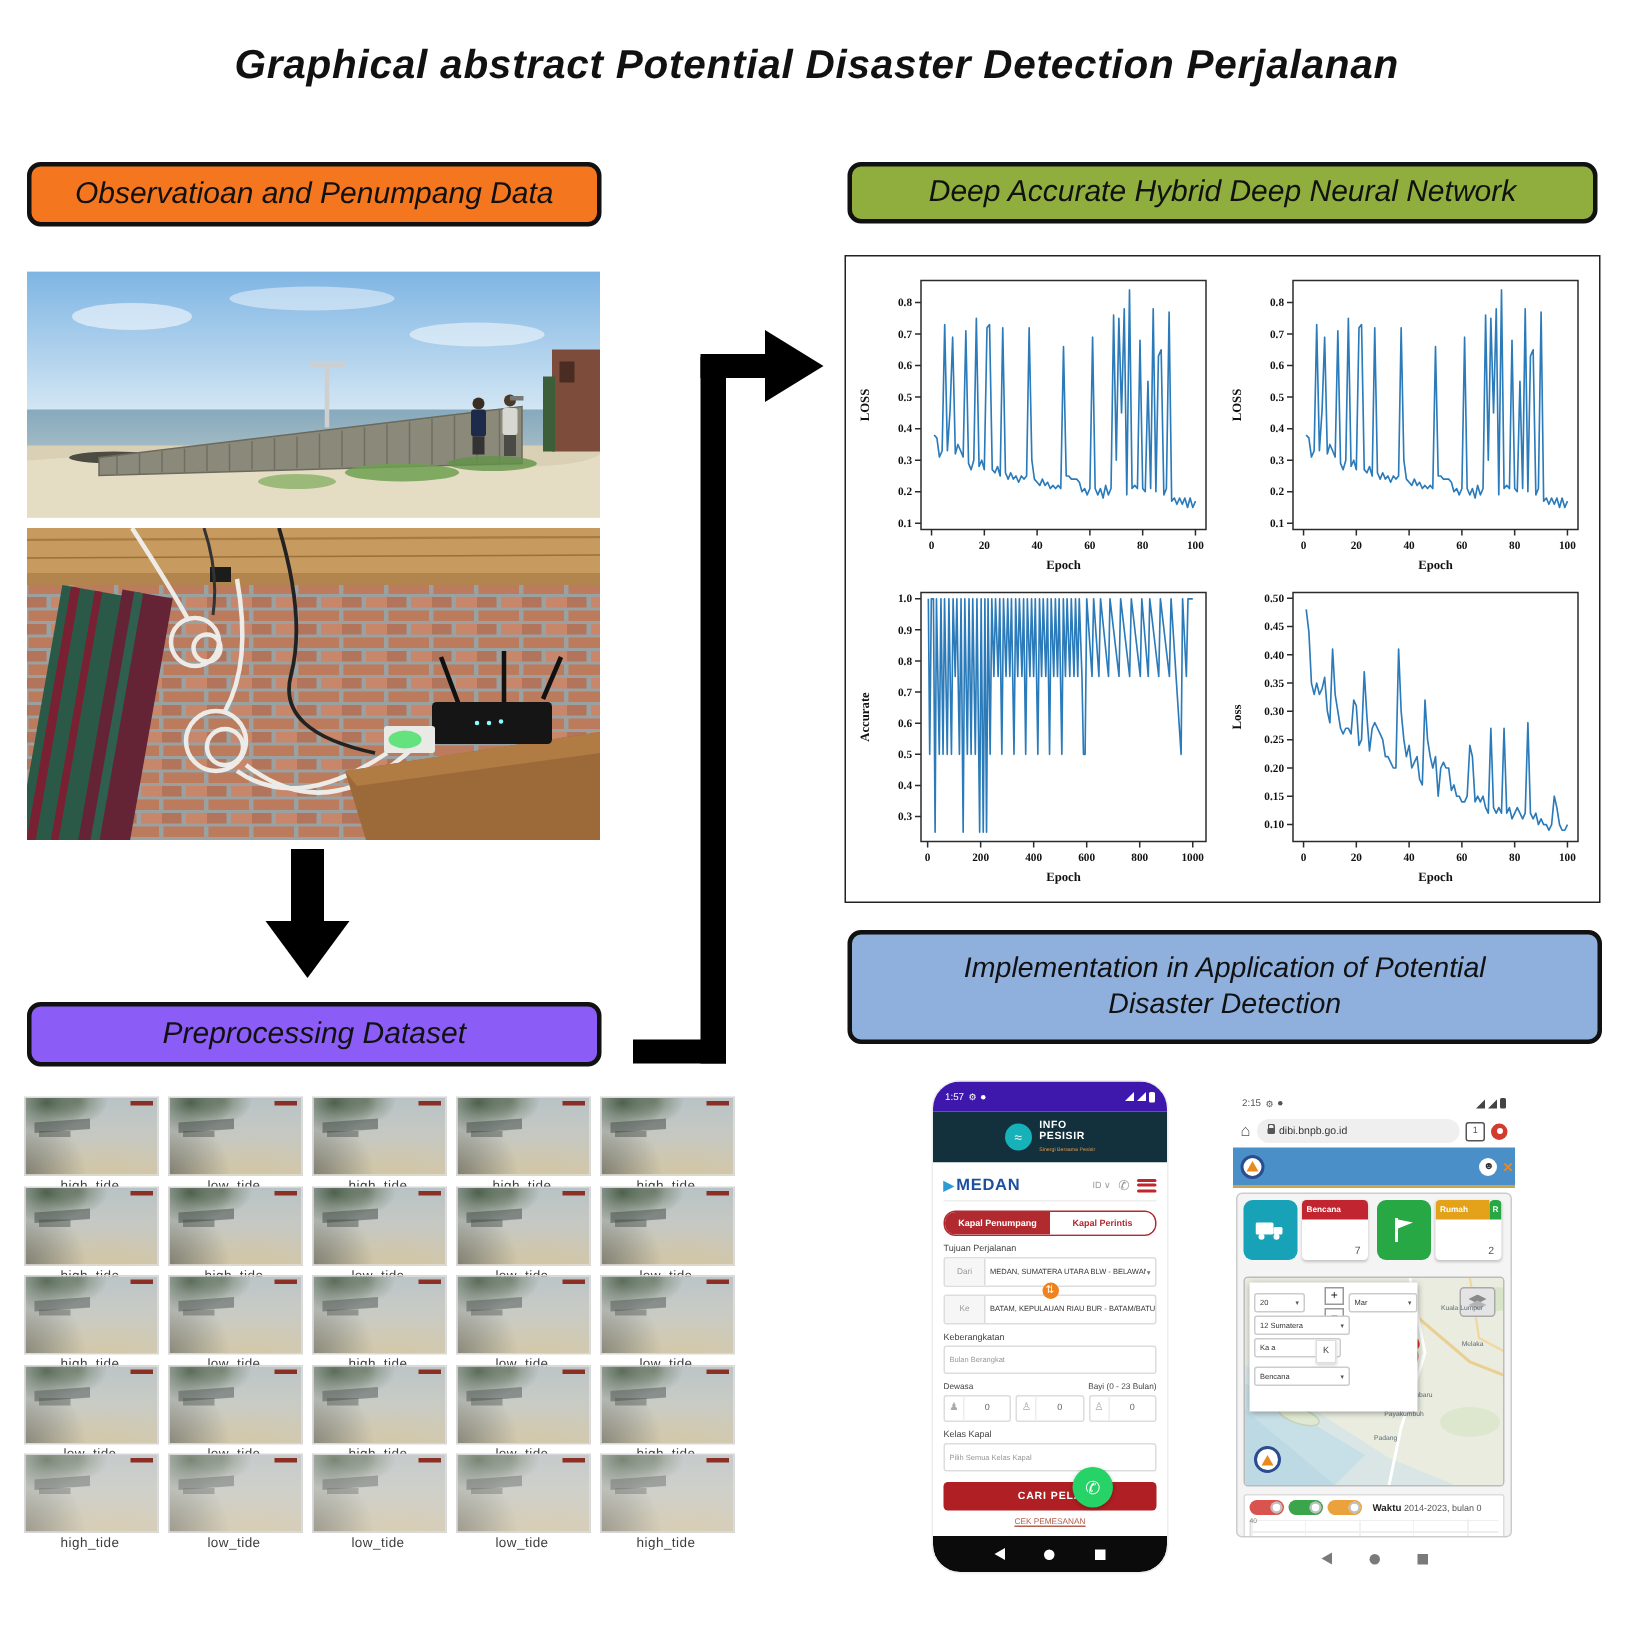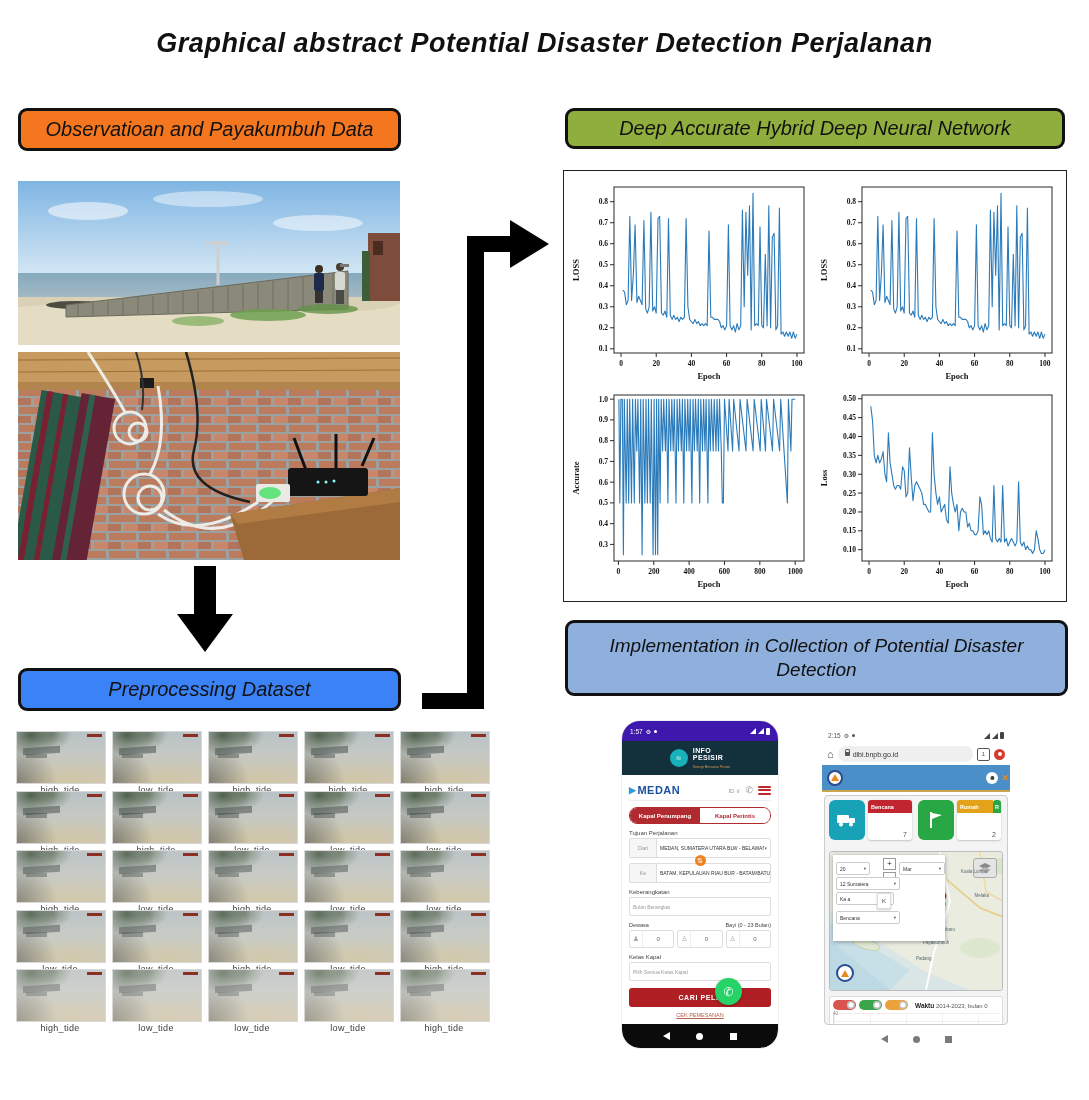--- a/index.html
+++ b/index.html
@@ -6,21 +6,21 @@
   #canvas{position:relative;width:1089px;height:1100px;background:#fff;overflow:hidden;
           font-family:"Liberation Sans",sans-serif;color:#111;}
   .abs{position:absolute;}
   
   .title{left:0;top:28px;width:1089px;text-align:center;font-style:italic;font-weight:600;
          font-size:27px;letter-spacing:.5px;}
   
   .labelbox{border:3px solid #111;border-radius:9px;display:flex;align-items:center;justify-content:center;
             font-style:italic;font-size:20px;font-weight:500;text-align:center;box-sizing:border-box;line-height:1.25;}
   .box-orange{left:18px;top:108px;width:383px;height:43px;background:#f4761f;}
-  .box-yellow{left:18px;top:668px;width:383px;height:43px;background:#3b82f6;}
+  .box-yellow{left:18px;top:668px;width:383px;height:43px;background:#8b5cf6;}
   .box-green{left:565px;top:108px;width:500px;height:41px;background:#8fae3e;}
   .box-blue{left:565px;top:620px;width:503px;height:76px;background:#8fafdc;font-size:19px;padding:4px 40px;}
   
   .photo{left:18px;background:#ccc;overflow:hidden;}
   
   svg.arrow{position:absolute;}
   
   .chartwrap{left:563px;top:170px;width:502px;height:430px;border:1.5px solid #222;background:#fff;}
   .chartwrap svg{position:absolute;}
   
@@ -145,24 +145,24 @@
   .dot{width:3px;height:3px;border-radius:50%;background:currentColor;}
   .mleft{margin-left:auto;display:flex;align-items:center;gap:2px;}
 </style>
 </head>
 <body>
 
 <div id="canvas">
 
   <div class="abs title">Graphical abstract Potential Disaster Detection Perjalanan</div>
 
-  <div class="abs labelbox box-orange">Observatioan and Payakumbuh Data</div>
+  <div class="abs labelbox box-orange">Observatioan and Penumpang Data</div>
   <div class="abs labelbox box-green">Deep Accurate Hybrid Deep Neural Network</div>
   <div class="abs labelbox box-yellow">Preprocessing Dataset</div>
-  <div class="abs labelbox box-blue">Implementation in Collection of Potential Disaster Detection</div>
+  <div class="abs labelbox box-blue">Implementation in Application of Potential Disaster Detection</div>
 
   <div class="abs photo" style="top:181px;width:382px;height:164px;">
     <svg width="382" height="164">
       <defs>
         <linearGradient id="sky" x1="0" y1="0" x2="0" y2="1">
           <stop offset="0" stop-color="#7fb5e3"></stop>
             <stop offset="1" stop-color="#d9eaf5"></stop>
         </linearGradient>
         <linearGradient id="sea" x1="0" y1="0" x2="0" y2="1">
           <stop offset="0" stop-color="#86a9bd"></stop>

